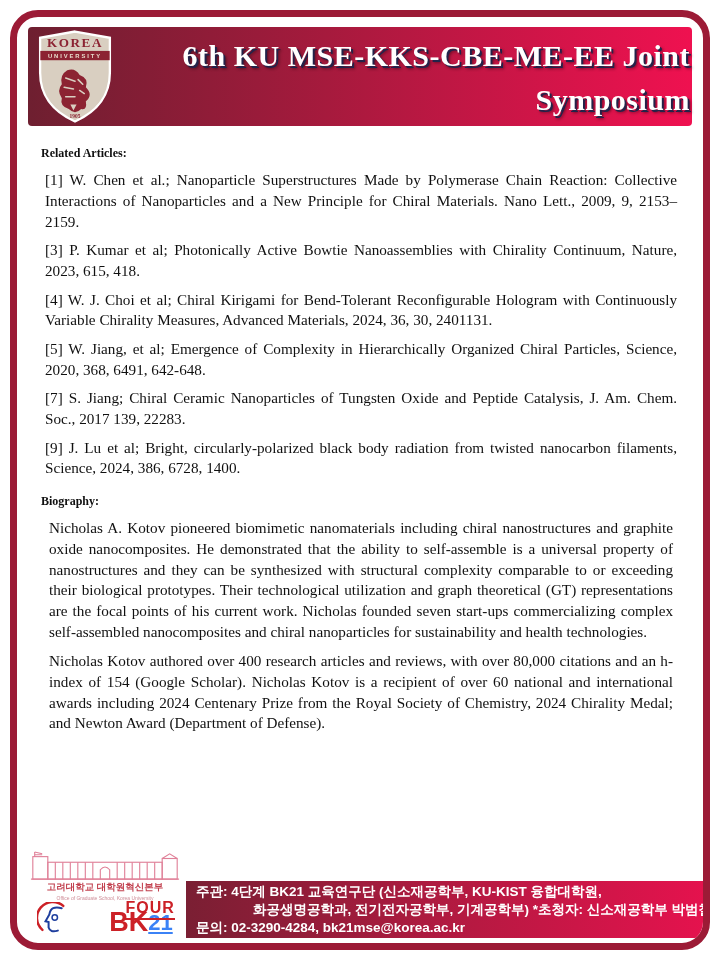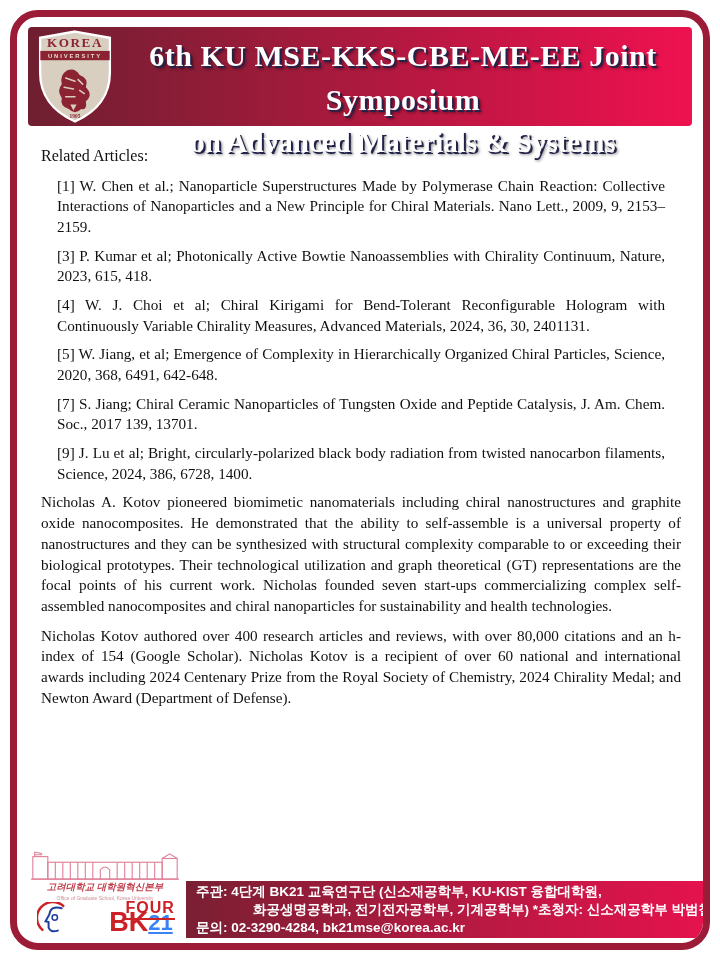--- a/index.html
+++ b/index.html
@@ -16,38 +16,38 @@
     position:absolute; left:11px; top:10px; right:11px; height:99px;
     background:linear-gradient(90deg,#6e1f30 0%, #a61a3d 45%, #ef1150 100%);
     border-radius:4px;
   }
   .shield { position:absolute; left:8px; top:3px; width:78px; height:93px; }
   .titles {
     position:absolute; left:88px; right:2px; top:7px; text-align:center; color:#ffffff;
     font-family:"Liberation Serif", serif; font-weight:bold;
     text-shadow:2px 2px 0 #23234a, 3px 3px 3px rgba(0,0,0,.45);
   }
-  .title-line1 { font-size:30px; line-height:44px; letter-spacing:.5px; }
+  .title-line1 { font-size:30px; line-height:44px; letter-spacing:.5px;text-align:right; }
   .title-line2 { font-size:29px; line-height:40px; }
 
   
   .docbody {
     position:absolute; left:24px; right:22px; top:120px; bottom:84px;
     font-family:"Liberation Serif", serif; font-size:15.2px; line-height:1.36;
     color:#101010; text-align:justify; overflow:hidden;
   }
-  .section-heading { font-size:16px; font-weight:normal; text-align:left; margin:8px 0 9px; }
-  .ref  { margin:0 16px 8px; }
-  .bio  { margin:0 0 9px; }
+  .section-heading { font-size:12px; font-weight:bold; text-align:left; margin:8px 0 9px; }
+  .ref  { margin:0 4px 8px; }
+  .bio  { margin:0 8px 9px; }
   .bio-gap { margin-top:14px; }
 
   
   .footer { position:absolute; left:13px; right:11px; bottom:5px; height:80px; display:flex; align-items:flex-end; }
   .grad-logo { width:170px; display:flex; flex-direction:column; align-items:center; padding-bottom:2px; }
-  .grad-ko { font-family:"Liberation Sans", sans-serif; font-size:9.5px; font-weight:bold; color:#c2414f; white-space:nowrap;font-style:italic; }
+  .grad-ko { font-family:"Liberation Sans", sans-serif; font-size:9.5px; font-weight:bold; color:#c2414f; white-space:nowrap; }
   .grad-en { font-family:"Liberation Sans", sans-serif; font-size:5px; color:#cf8e99; white-space:nowrap; margin-top:1px; }
   .bk21-row { display:flex; align-items:flex-end; margin-top:1px; height:34px; }
   .bk21-text { position:relative; display:flex; align-items:flex-end; font-family:"Liberation Sans", sans-serif; font-weight:bold;margin-left:38px; }
   .bk-red  { color:#cc2127; font-size:27px; line-height:27px; }
   .bk-blue { color:#3b82f6; font-size:22px; line-height:27px;text-decoration:underline; }
   .four-tag { position:absolute; right:-2px; top:-10px; color:#cc2127; font-size:16px; letter-spacing:1px; border-bottom:2px solid #cc2127; padding-bottom:1px; }
 
   .footer-bar {
     flex:1; height:57px; margin-left:6px;
     background:linear-gradient(90deg,#7a1f33 0%, #b01a40 45%, #ee1150 100%);
@@ -79,34 +79,34 @@
           <g>
             <path d="M40 52 Q30 58 33 70 Q26 78 33 88 Q30 98 42 102 Q50 110 58 102 Q66 104 64 92 Q74 84 64 74 Q68 62 56 58 Q50 48 40 52 Z" fill="#8c2332"></path>
             <path d="M38 62 L50 66 M36 74 L48 76 M38 86 L50 86 M54 64 L60 70 M56 78 L62 82" stroke="#d9cfc1" stroke-width="2" fill="none" stroke-linecap="round"></path>
             <path d="M44 96 L48 104 L52 96" fill="#d9cfc1"></path>
           </g>
           <text x="50" y="113" text-anchor="middle" font-family="Liberation Serif, serif" font-weight="bold" font-size="7" fill="#8c2332">1905</text>
         </g>
       </svg>
       <div class="titles">
         <div class="title-line1">6th KU MSE-KKS-CBE-ME-EE Joint Symposium</div>
-        <div class="title-line2">on Advanced Materials &amp; Systems</div>
       </div>
     </div>
 
     <div class="docbody">
       <div class="section-heading">Related Articles:</div>
 
       <p class="ref">[1] W. Chen et al.; Nanoparticle Superstructures Made by Polymerase Chain Reaction: Collective Interactions of Nanoparticles and a New Principle for Chiral Materials. Nano Lett., 2009, 9, 2153–2159.</p>
       <p class="ref">[3] P. Kumar et al; Photonically Active Bowtie Nanoassemblies with Chirality Continuum, Nature, 2023, 615, 418.</p>
       <p class="ref">[4] W. J. Choi et al; Chiral Kirigami for Bend-Tolerant Reconfigurable Hologram with Continuously Variable Chirality Measures, Advanced Materials, 2024, 36, 30, 2401131.</p>
       <p class="ref">[5] W. Jiang, et al; Emergence of Complexity in Hierarchically Organized Chiral Particles, Science, 2020, 368, 6491, 642-648.</p>
-      <p class="ref">[7] S. Jiang; Chiral Ceramic Nanoparticles of Tungsten Oxide and Peptide Catalysis, J. Am. Chem. Soc., 2017 139, 13701.</p>
+      <p class="ref">[7] S. Jiang; Chiral Ceramic Nanoparticles of Tungsten Oxide and Peptide Catalysis, J. Am. Chem. Soc., 2017 139, 22283.</p>
       <p class="ref">[9] J. Lu et al; Bright, circularly-polarized black body radiation from twisted nanocarbon filaments, Science, 2024,  386, 6728, 1400.</p>
 
+      <div class="section-heading bio-gap">Biography:</div>
 
       <p class="bio"> Nicholas A. Kotov pioneered biomimetic nanomaterials including chiral nanostructures and graphite oxide nanocomposites. He demonstrated that the ability to self-assemble is a universal property of nanostructures and they can be synthesized with structural complexity comparable to or exceeding their biological prototypes. Their technological utilization and graph theoretical (GT) representations are the focal points of his current work. Nicholas founded seven start-ups commercializing complex self-assembled nanocomposites and chiral nanoparticles for sustainability and health technologies.</p>
       <p class="bio">Nicholas Kotov authored over 400 research articles and reviews, with over 80,000 citations and an h-index of 154 (Google Scholar). Nicholas Kotov is a recipient of over 60 national and international awards including 2024 Centenary Prize from the Royal Society of Chemistry, 2024 Chirality Medal; and Newton Award (Department  of Defense).</p>
 
     </div>
 
     <div class="footer">
       <div class="grad-logo">
         <svg width="150" height="30" viewBox="0 0 160 32">
           <g stroke="#e08098" stroke-width="1.2" fill="none">

